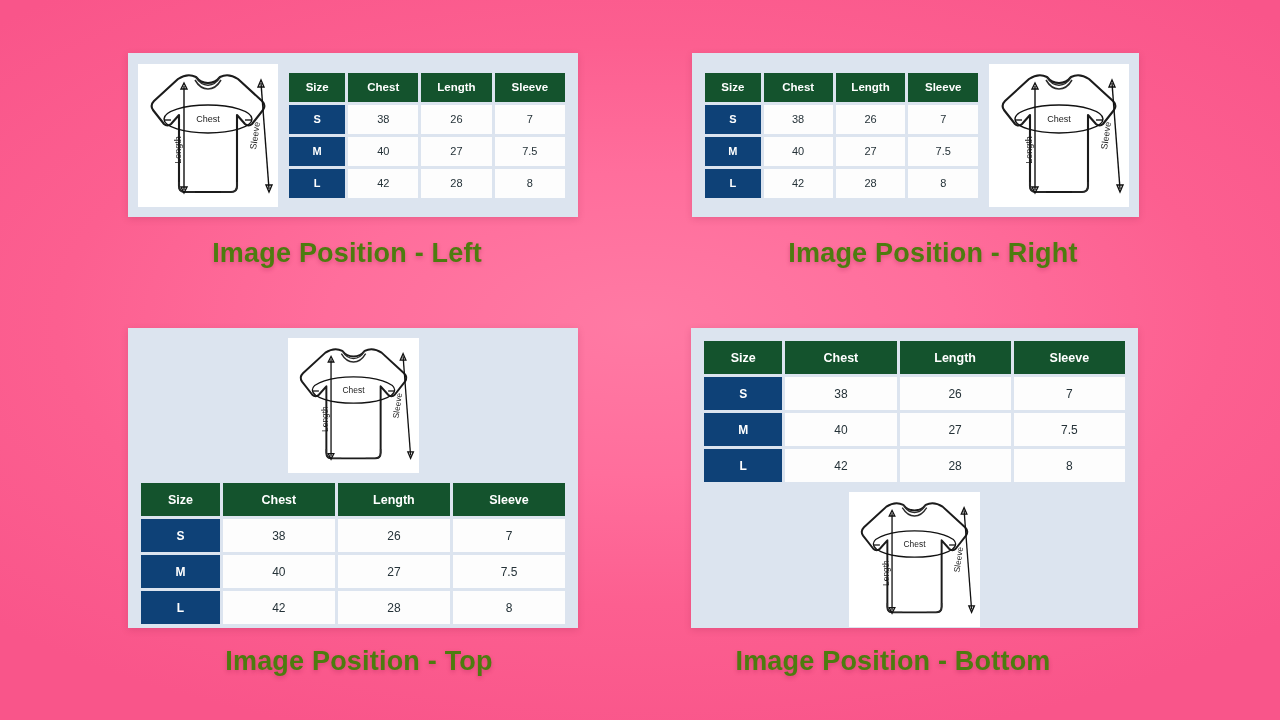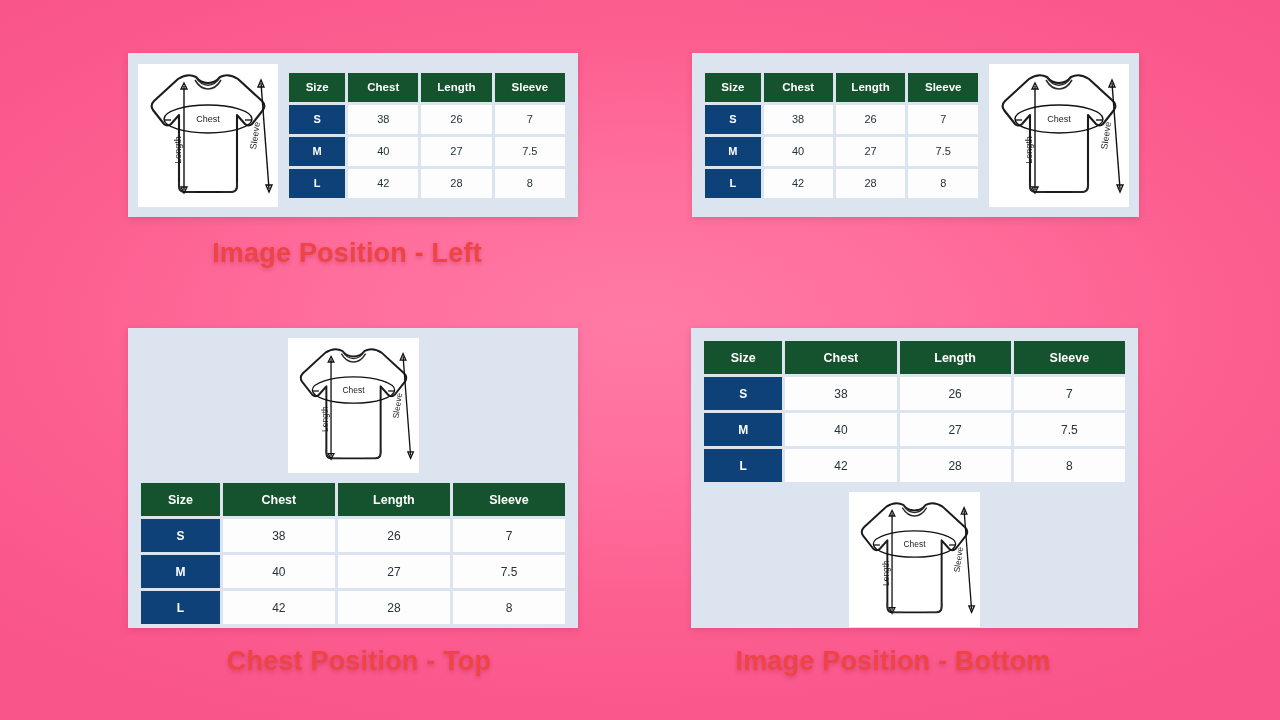--- a/index.html
+++ b/index.html
@@ -41,21 +41,21 @@
   #panel-left   { left: 128px; top: 53px;  width: 450px; height: 164px; }
   #panel-right  { left: 692px; top: 53px;  width: 447px; height: 164px; }
   #panel-top    { left: 128px; top: 328px; width: 450px; height: 300px; }
   #panel-bottom { left: 691px; top: 328px; width: 447px; height: 300px; }
 
   
   .caption {
     position: absolute;
     width: 100%;
     text-align: center;
-    color: #ef4444;
+    color: #4d7c0f;
     font-size: 27px;
     font-weight: bold;
     letter-spacing: 0.2px;
     text-shadow: 0 2px 4px rgba(150, 25, 70, 0.32);
     white-space: nowrap;
   }
   #cap-left   { left: 0;    top: 238px; width: 694px; }
   #cap-right  { left: 586px; top: 238px; width: 694px; }
   #cap-top    { left: 0;    top: 646px; width: 718px; }
   #cap-bottom { left: 534px; top: 646px; width: 718px; }
@@ -245,20 +245,21 @@
         <path class="sh-dim" d="M43 123 L46 129 L49 123 Z" fill="#111"></path>
         <text class="sh-txt" x="43" y="86" text-anchor="middle" transform="rotate(-90 43 86)">Length</text>
         <path class="sh-dim" d="M123 19 L131 125"></path>
         <path class="sh-dim" d="M120 23 L123 16 L126 23 Z" fill="#111"></path>
         <path class="sh-dim" d="M128 121 L131 128 L134 121 Z" fill="#111"></path>
         <text class="sh-txt" x="120" y="72" text-anchor="middle" transform="rotate(-82 120 72)">Sleeve</text>
       </svg>
     </div>
   </div>
 
+  <div class="caption" id="cap-right">Image Position - Right</div>
 
   <div class="panel vert" id="panel-top">
 
     <div class="shirt-box" id="fig-top">
       <svg class="shirt-svg" viewBox="0 0 140 143">
         <path class="sh-line" d="M58 13 C52 10 46 11 40 15 L16 37 C13 40 13 43 15 46 L26 60 C28 62 31 62 33 60 L41 51 L41 122 C41 126 43 128 47 128 L93 128 C97 128 99 126 99 122 L99 51 L107 60 C109 62 112 62 114 60 L125 46 C127 43 127 40 124 37 L100 15 C94 11 88 10 82 13 C76 21 64 21 58 13 Z"></path>
         <path class="sh-thin" d="M58 13 C64 24 76 24 82 13"></path>
         <path class="sh-thin" d="M57 16 C64 28 76 28 83 16"></path>
         <path class="sh-thin" d="M41 118 L41 122 C41 126 43 128 47 128 L57 128"></path>
         <path class="sh-thin" d="M83 128 L93 128 C97 128 99 126 99 122 L99 118"></path>
@@ -302,21 +303,21 @@
         <tr>
           <td class="size-cell">L</td>
           <td>42</td>
           <td>28</td>
           <td>8</td>
         </tr>
       </tbody>
     </table>
   </div>
 
-  <div class="caption" id="cap-top">Chest Position - Top</div>
+  <div class="caption" id="cap-top">Image Position - Top</div>
 
   <div class="panel vert" id="panel-bottom">
 
     <table class="size-table t-wide">
       <thead>
         <tr>
           <th>Size</th>
           <th>Chest</th>
           <th>Length</th>
           <th>Sleeve</th>

